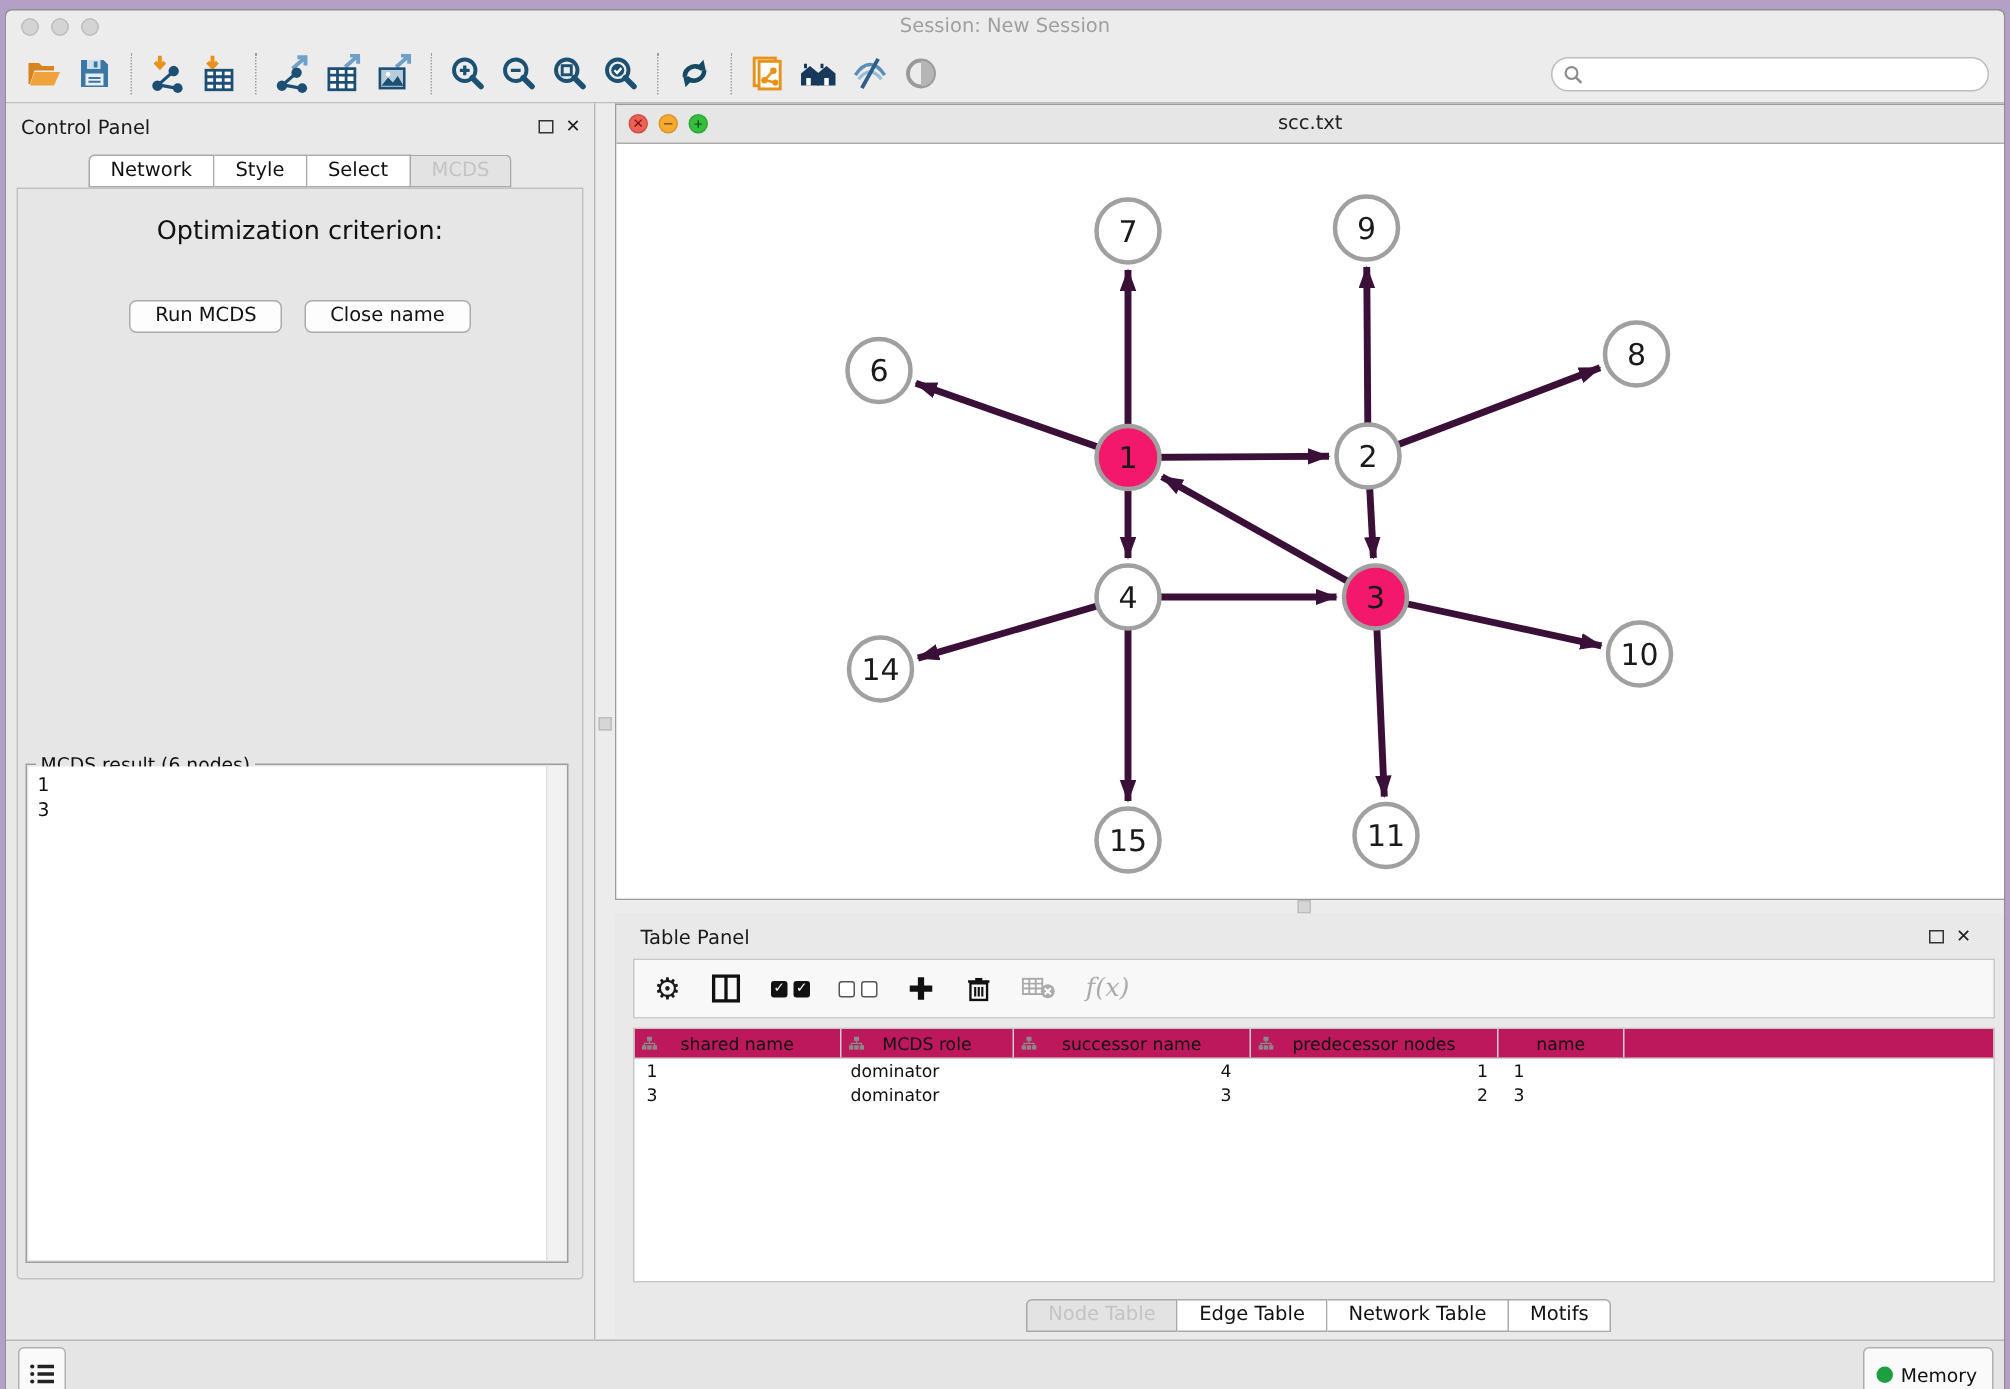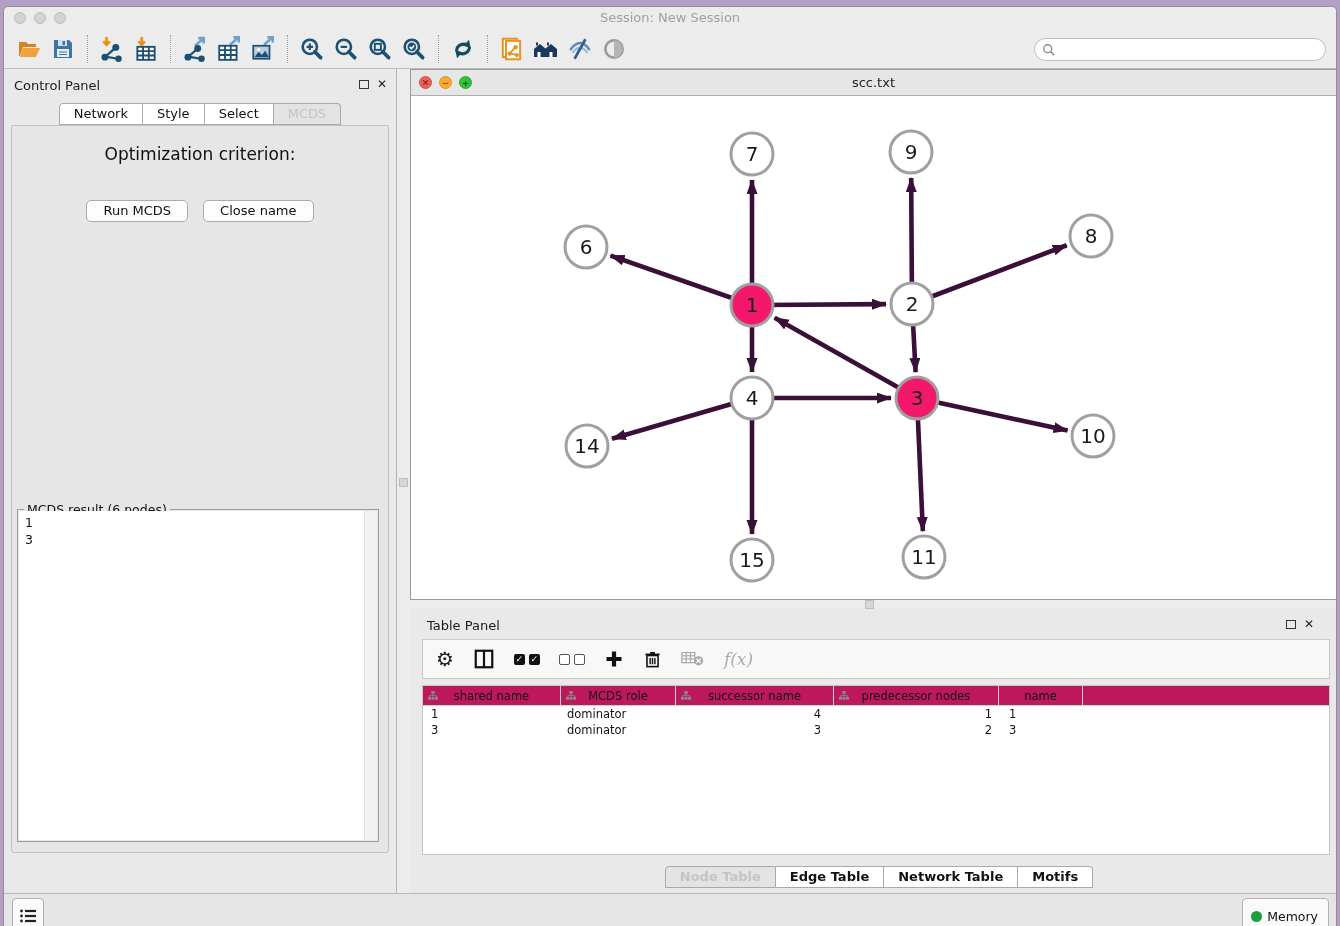--- a/index.html
+++ b/index.html
@@ -101,21 +101,21 @@
     align-items:center; justify-content:center; font-size:11.5px; color:#111; }
   .th svg { position:absolute; left:5px; top:5px; }
   .trow { display:flex; height:16px; font-size:11.5px; color:#111; }
   .td { padding:1px 0; }
   .c0 { width:138px; padding-left:8px; }
   .c1 { width:115px; padding-left:6px; }
   .c2 { width:158px; text-align:right; padding-right:13px; }
   .c3 { width:165px; text-align:right; padding-right:7px; }
   .c4 { width:84px;  padding-left:10px; }
   .th.c0,.th.c1,.th.c2,.th.c3,.th.c4 { padding:0; text-align:center; }
-  .tp-tabs { position:absolute; left:12px; right:0; bottom:5px; display:flex; justify-content:center;font-weight:bold; }
+  .tp-tabs { position:absolute; left:12px; right:0; bottom:5px; display:flex; justify-content:center; }
 
   
   .statusbar { height:33px; flex:0 0 auto; border-top:1px solid #B8B8B8; background:#E5E5E5; position:relative; }
   .sb-btn { position:absolute; top:4px; height:36px; background:#FAFAFA; border:1px solid #B0B0B0;
     border-radius:4px; display:flex; align-items:center; justify-content:center; }
   .memdot { width:11px; height:11px; border-radius:50%; margin:0 5px 0 8px; }
   .mem-label { font-size:12.5px; color:#111; padding-right:10px; }
 </style>
 </head>
 <body>

